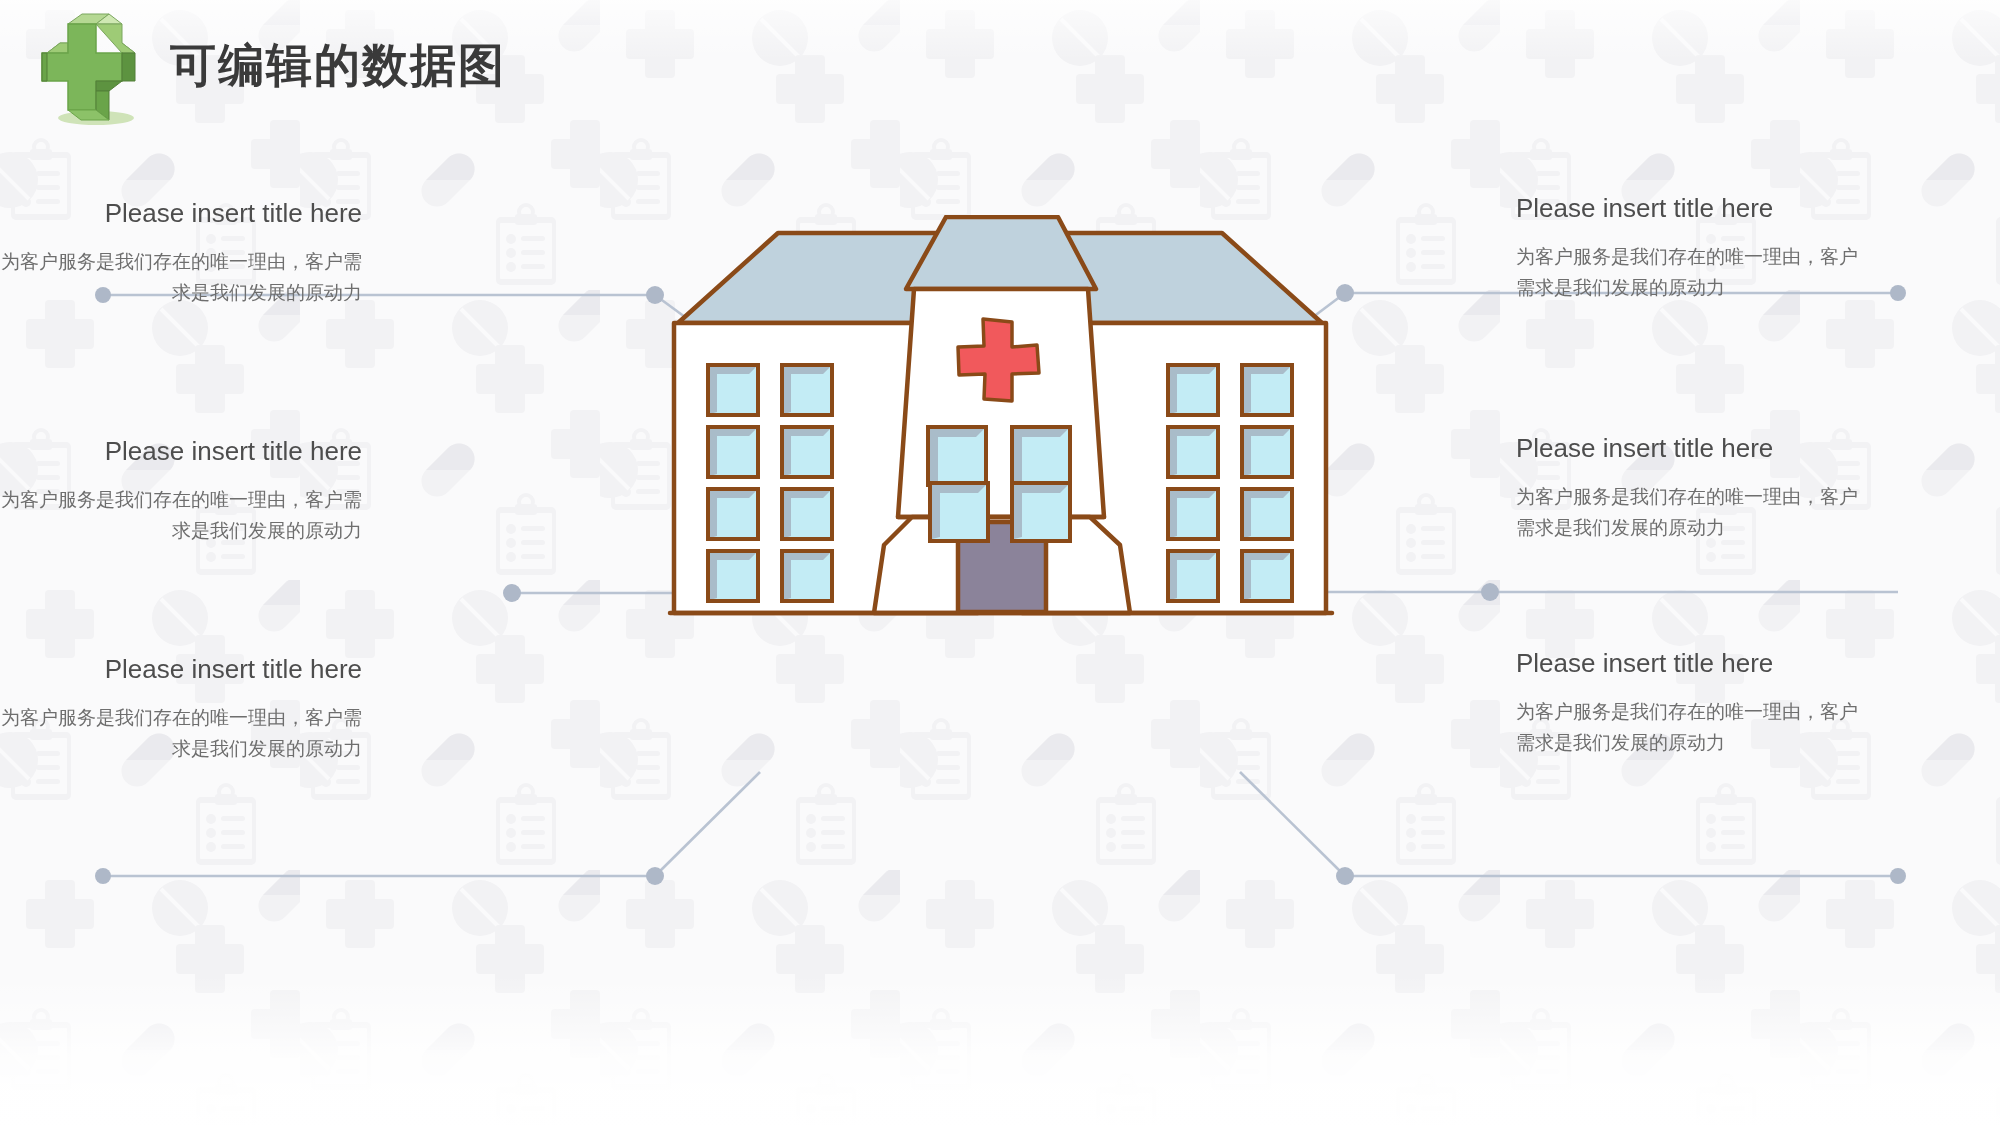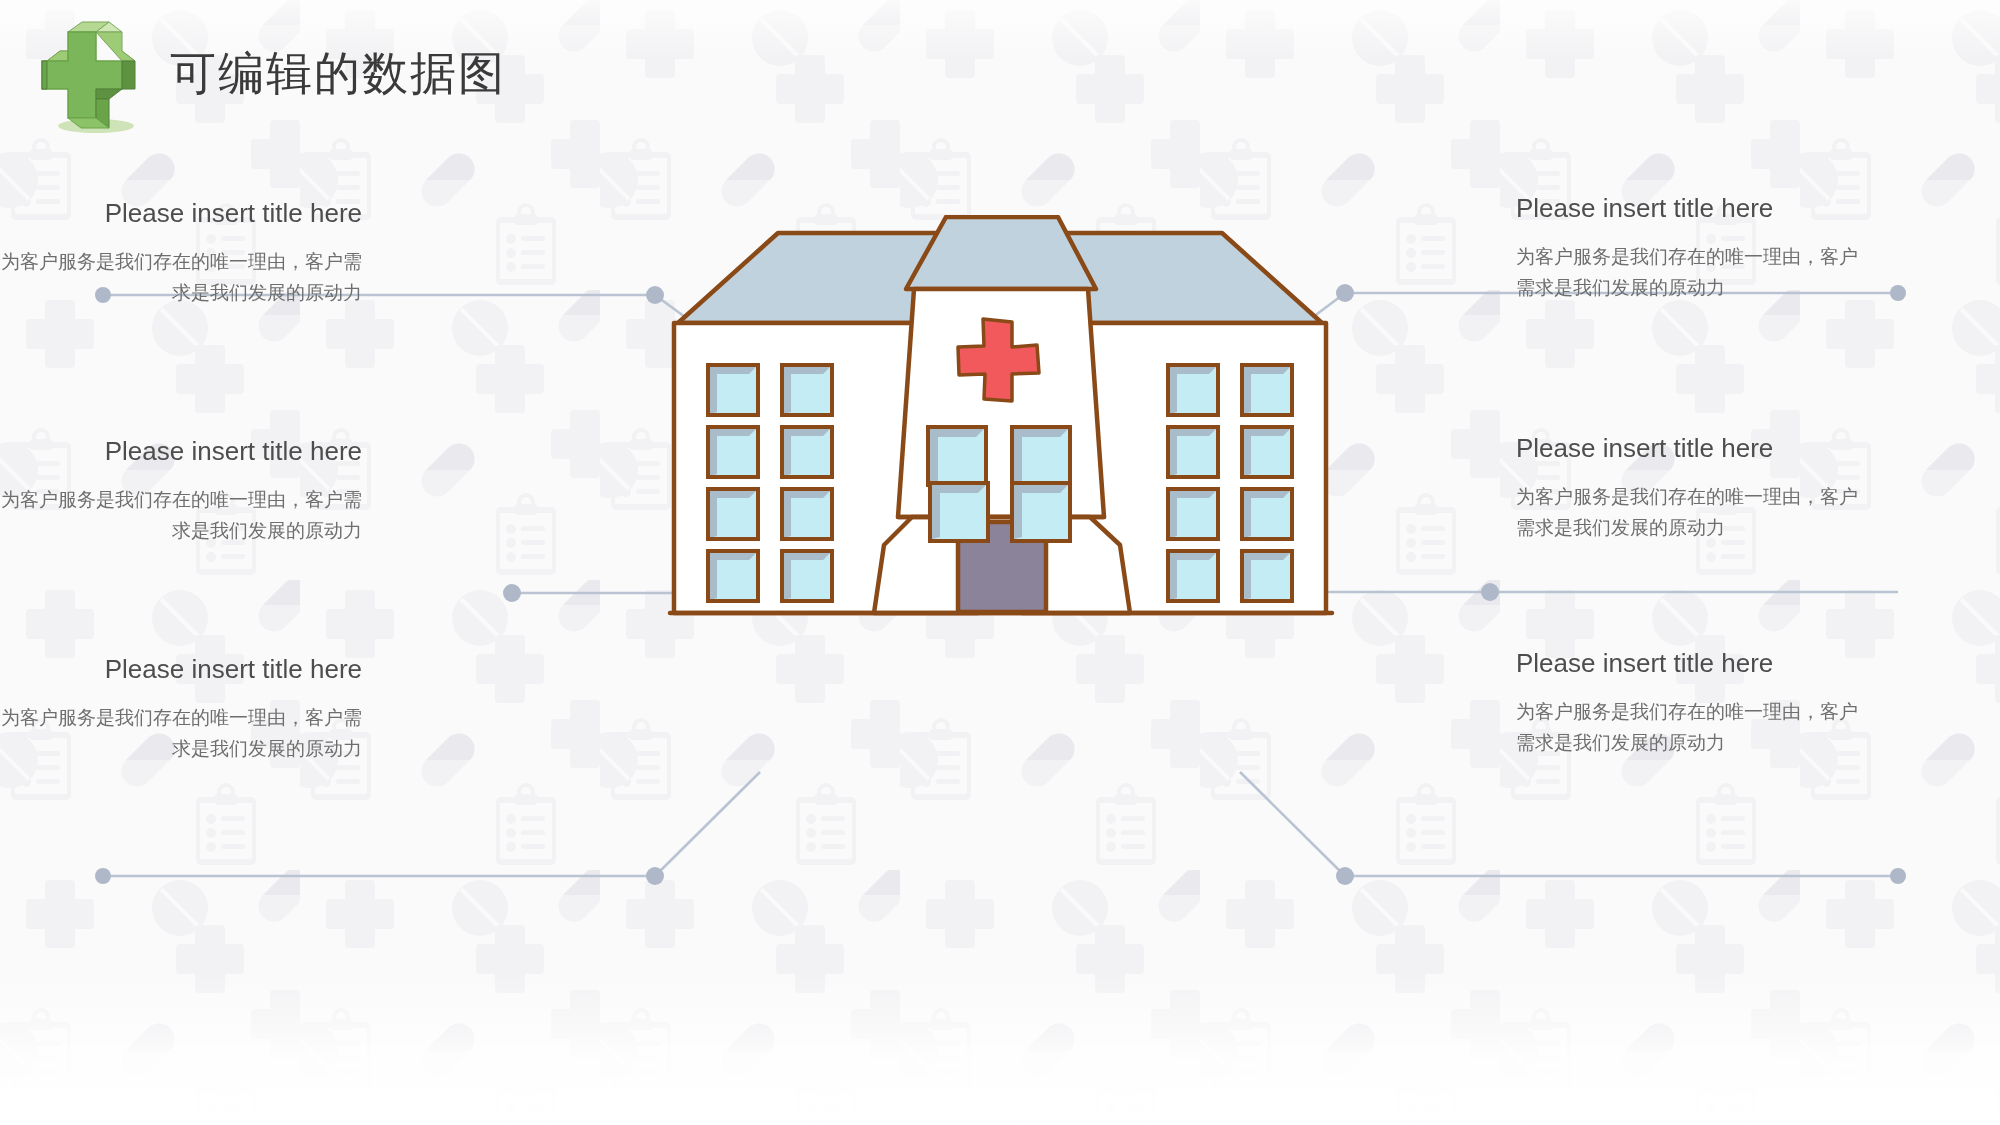--- a/index.html
+++ b/index.html
@@ -18,21 +18,21 @@
     background:linear-gradient(to bottom, rgba(255,255,255,0) 0%, rgba(255,255,255,.85) 55%, rgba(255,255,255,.98) 100%);
     z-index:1; pointer-events:none;
   }
   .wm-fade-top {
     position:absolute; left:0; right:0; top:0; height:60px;
     background:linear-gradient(to bottom, rgba(255,255,255,.75), rgba(255,255,255,0));
     z-index:1; pointer-events:none;
   }
 
   
-  .header { position:absolute; left:30px; top:18px; z-index:5; display:flex; align-items:center; }
+  .header { position:absolute; left:30px; top:10px; z-index:5; display:flex; align-items:center;font-weight:bold; }
   .logo { width:122px; height:120px; position:relative; margin-right:18px; }
   .page-title {
     font-size:46px; color:#3a3a3a; letter-spacing:2px;
     font-family:"DejaVu Sans","Liberation Sans",sans-serif;
     white-space:nowrap; line-height:1;
     padding-bottom:10px;
   }
 
   
   .connectors { position:absolute; inset:0; z-index:3; }

